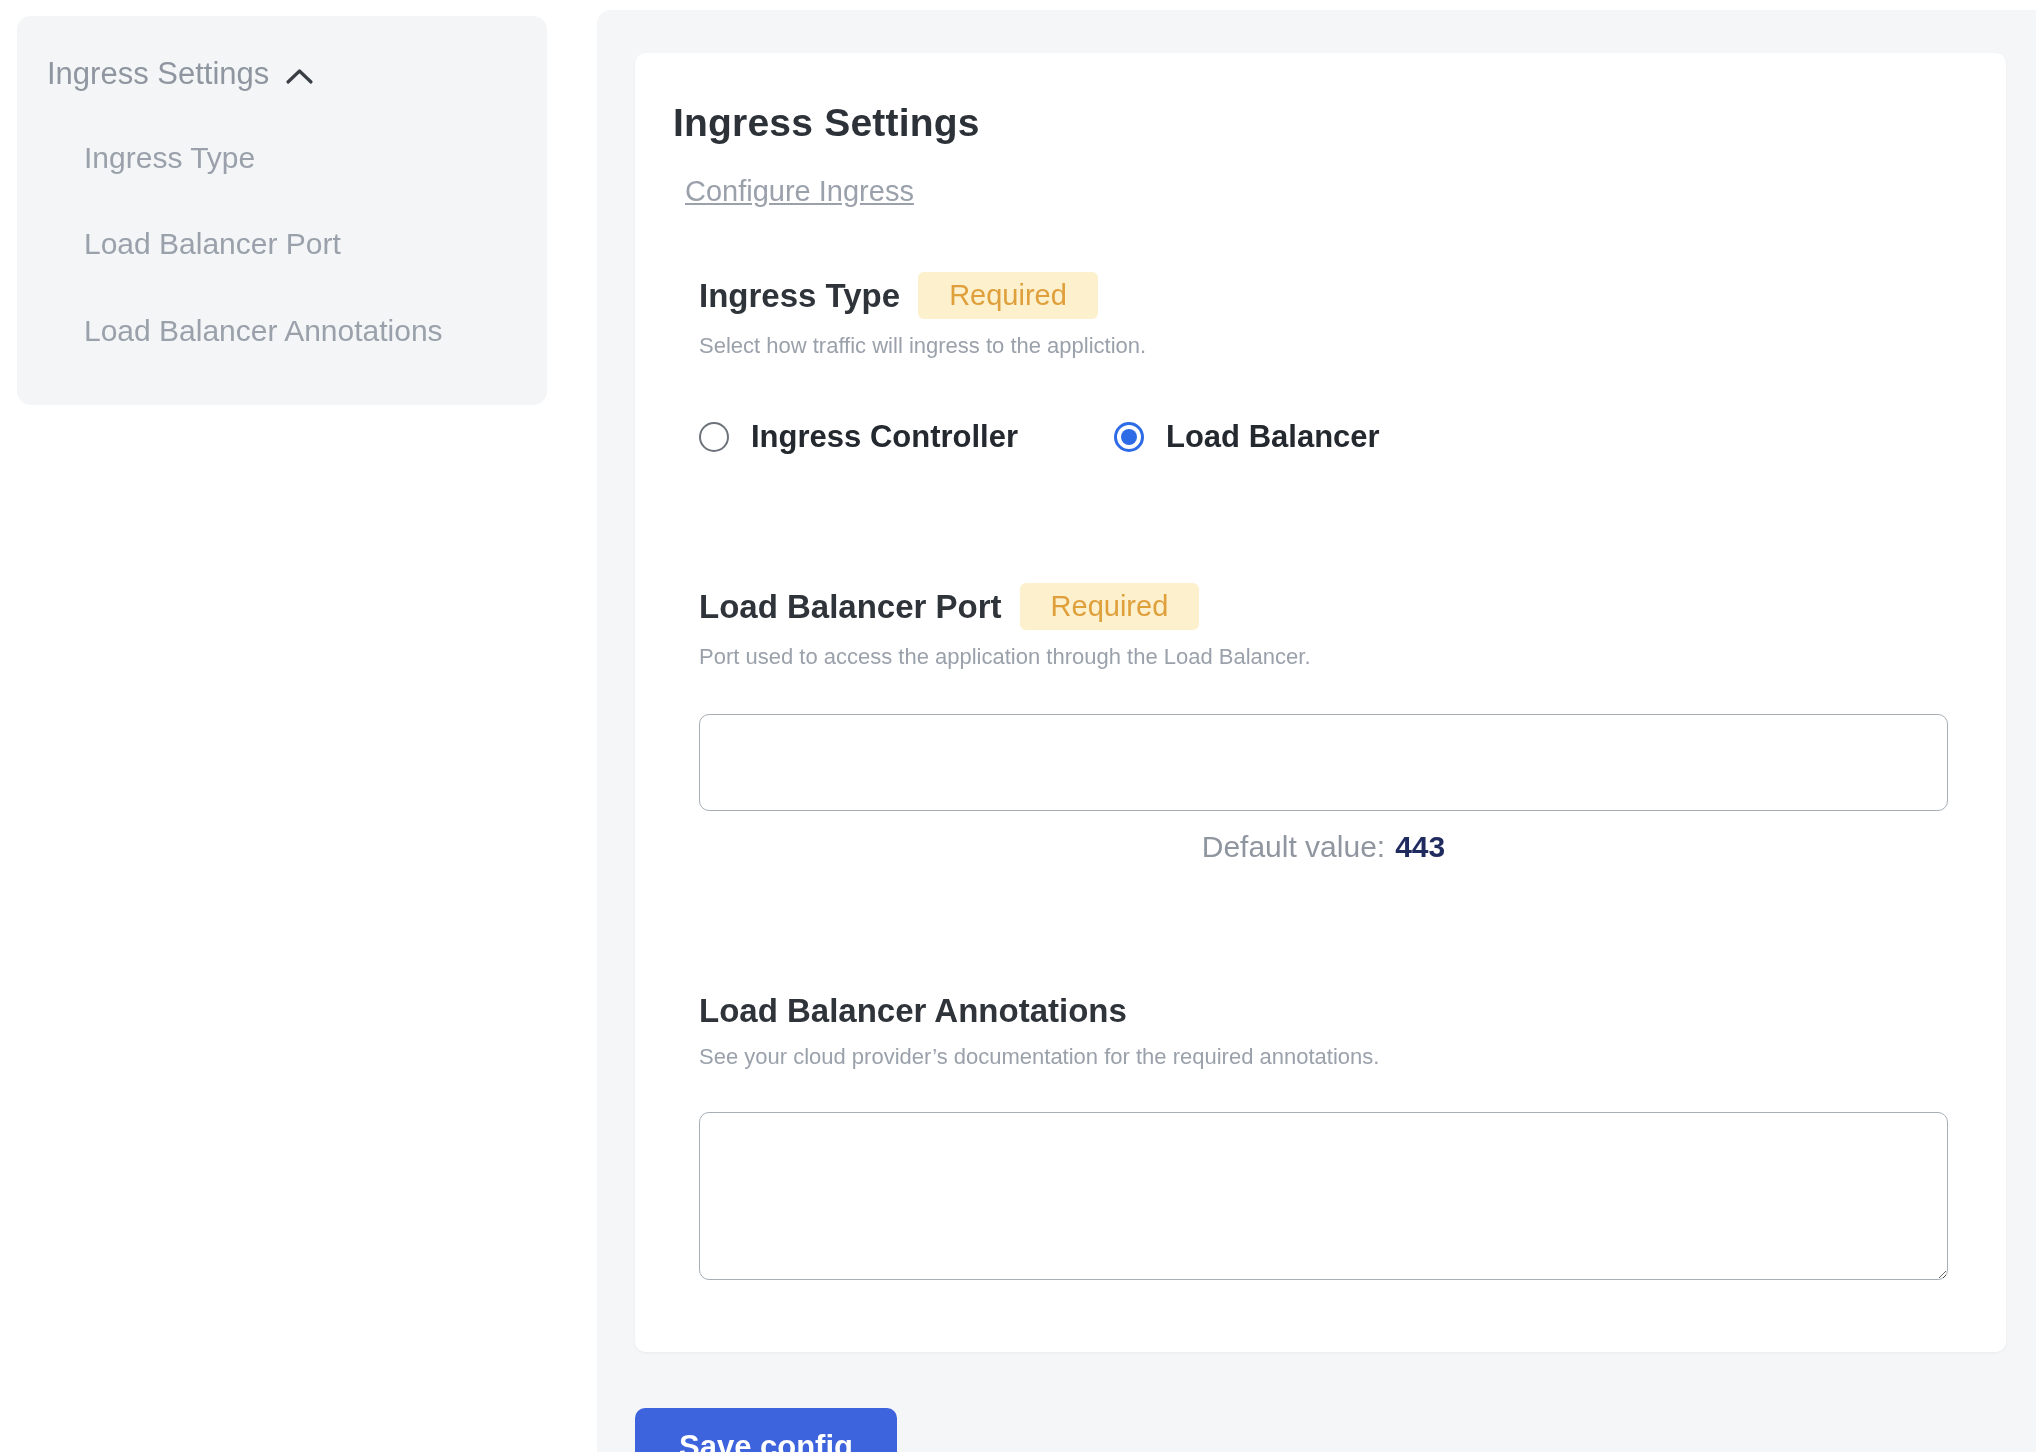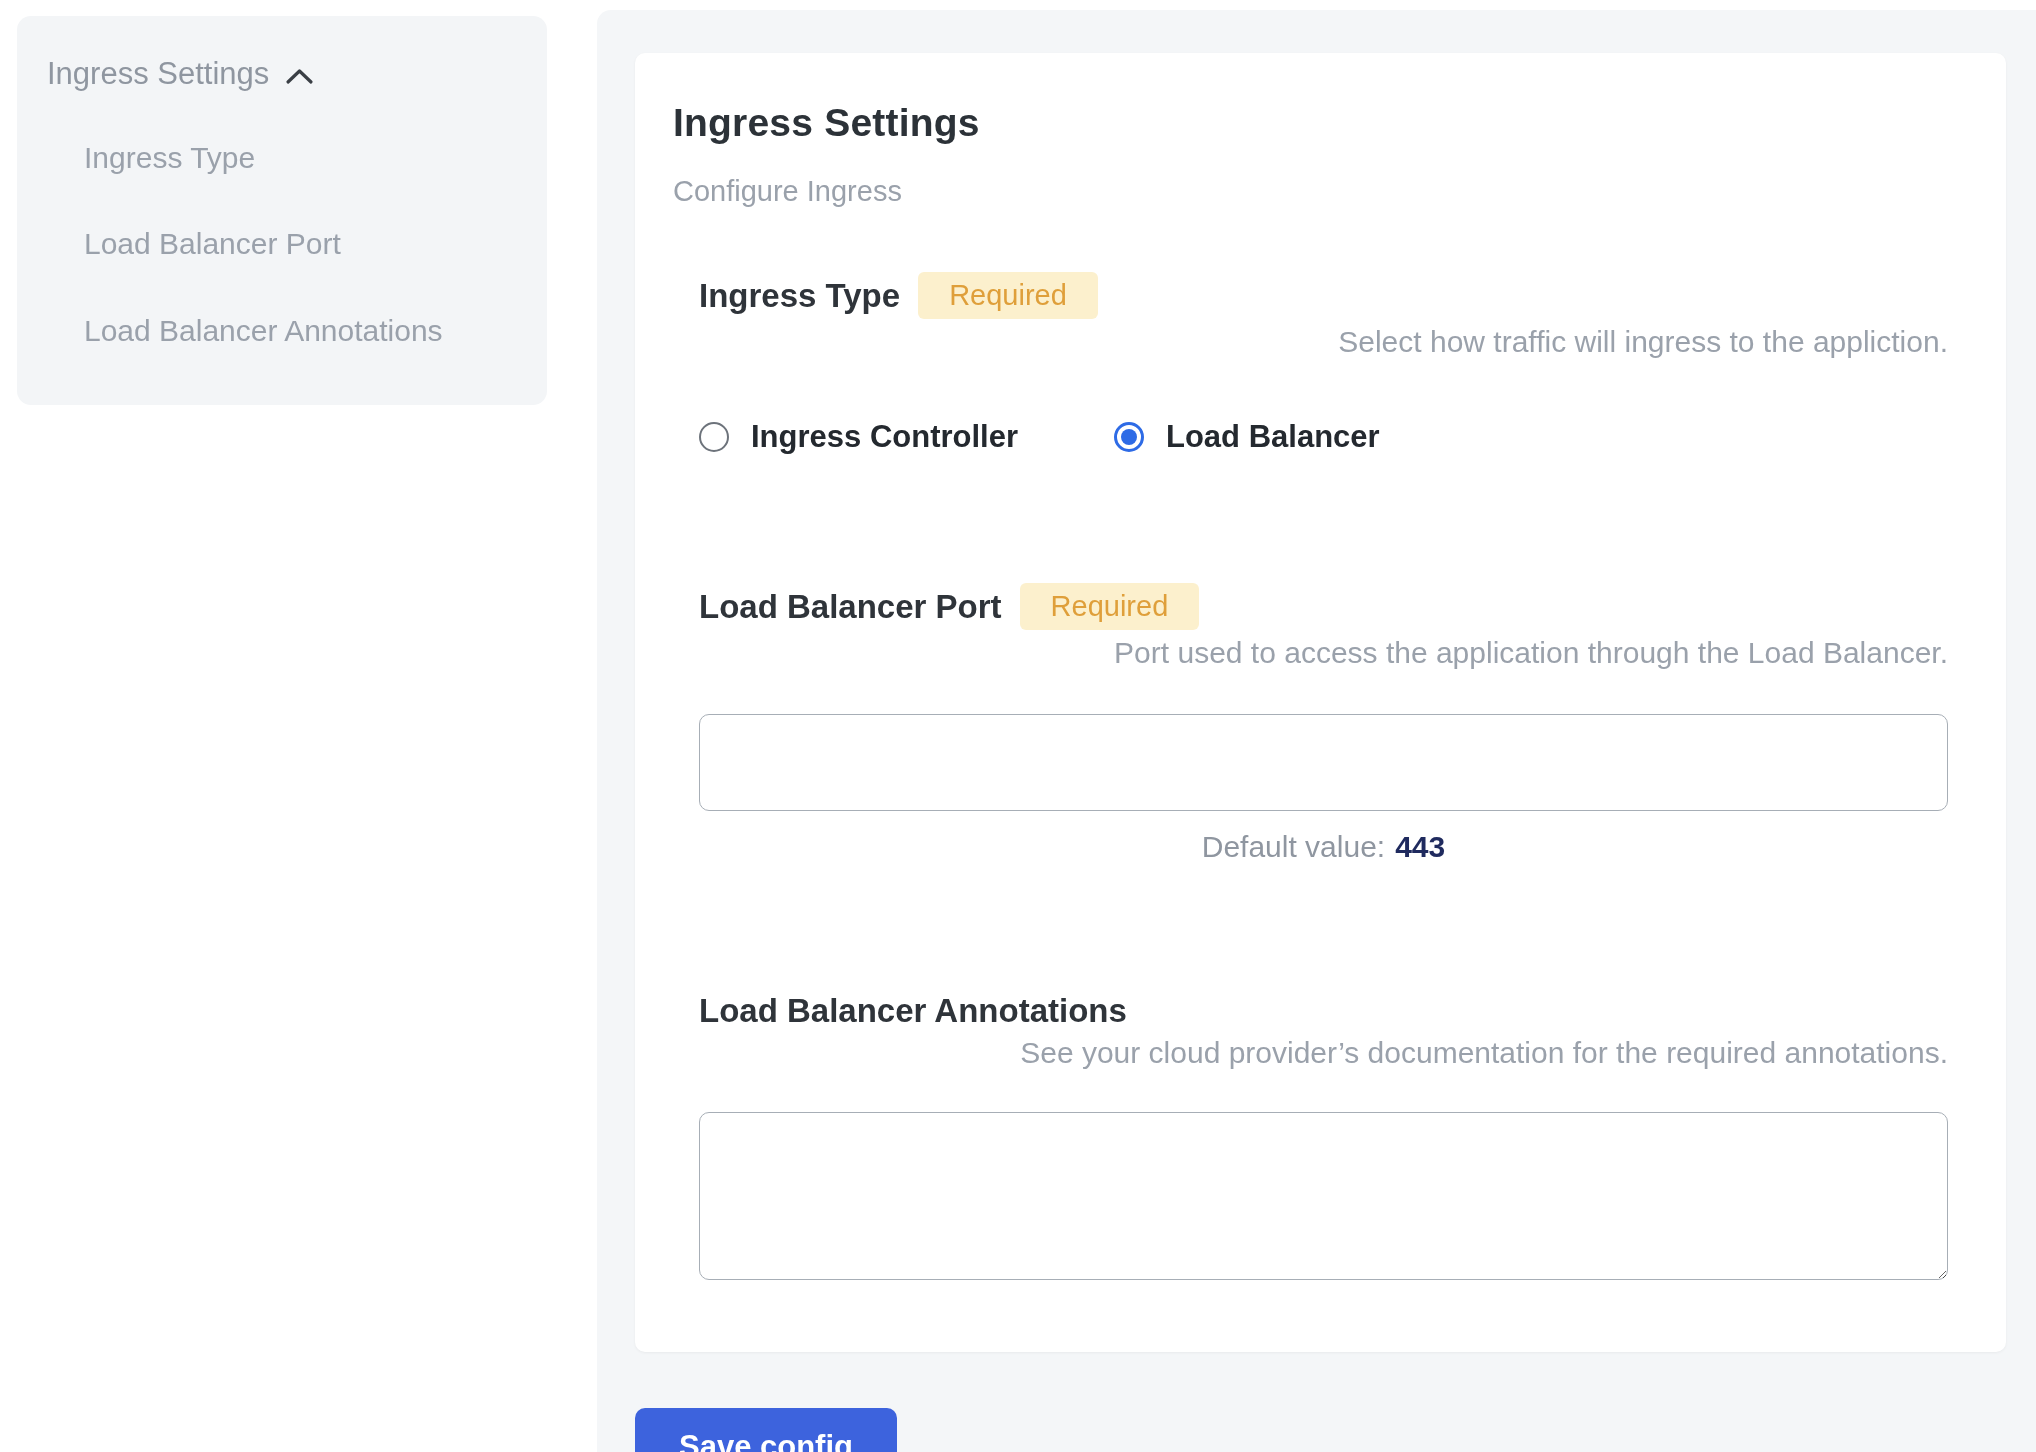--- a/index.html
+++ b/index.html
@@ -66,23 +66,24 @@
     padding: 48px 58px 72px 38px;
   }
   .card-title {
     margin: 0;
     font-size: 39px;
     font-weight: bold;
     color: #2c3238;
     letter-spacing: 0.2px;
   }
   .card-subtitle {
-    margin: 30px 0 0 0;
+    margin: 30px 0 0 12px;
     color: #9aa1ab;
     font-size: 29px;
+    text-decoration: underline;
   }
   .sections { padding-left: 26px; }
 
   .section { margin-top: 64px; }
   .section.gap-lg { margin-top: 128px; }
   .section-title-row {
     display: flex;
     align-items: center;
     gap: 18px;
   }
@@ -93,24 +94,23 @@
   }
   .badge {
     background: #fcf0cd;
     color: #df9f3a;
     font-size: 29px;
     padding: 7px 31px;
     border-radius: 6px;
     white-space: nowrap;
   }
   .section-desc {
-    margin-top: 6px;
+    margin-top: 14px;
     color: #9aa1ab;
-    font-size: 30px;
-    text-align: right;
+    font-size: 22px;
   }
 
   
   .radio-row {
     display: flex;
     align-items: flex-start;
     gap: 96px;
     margin-top: 60px;
   }
   .radio-option {

